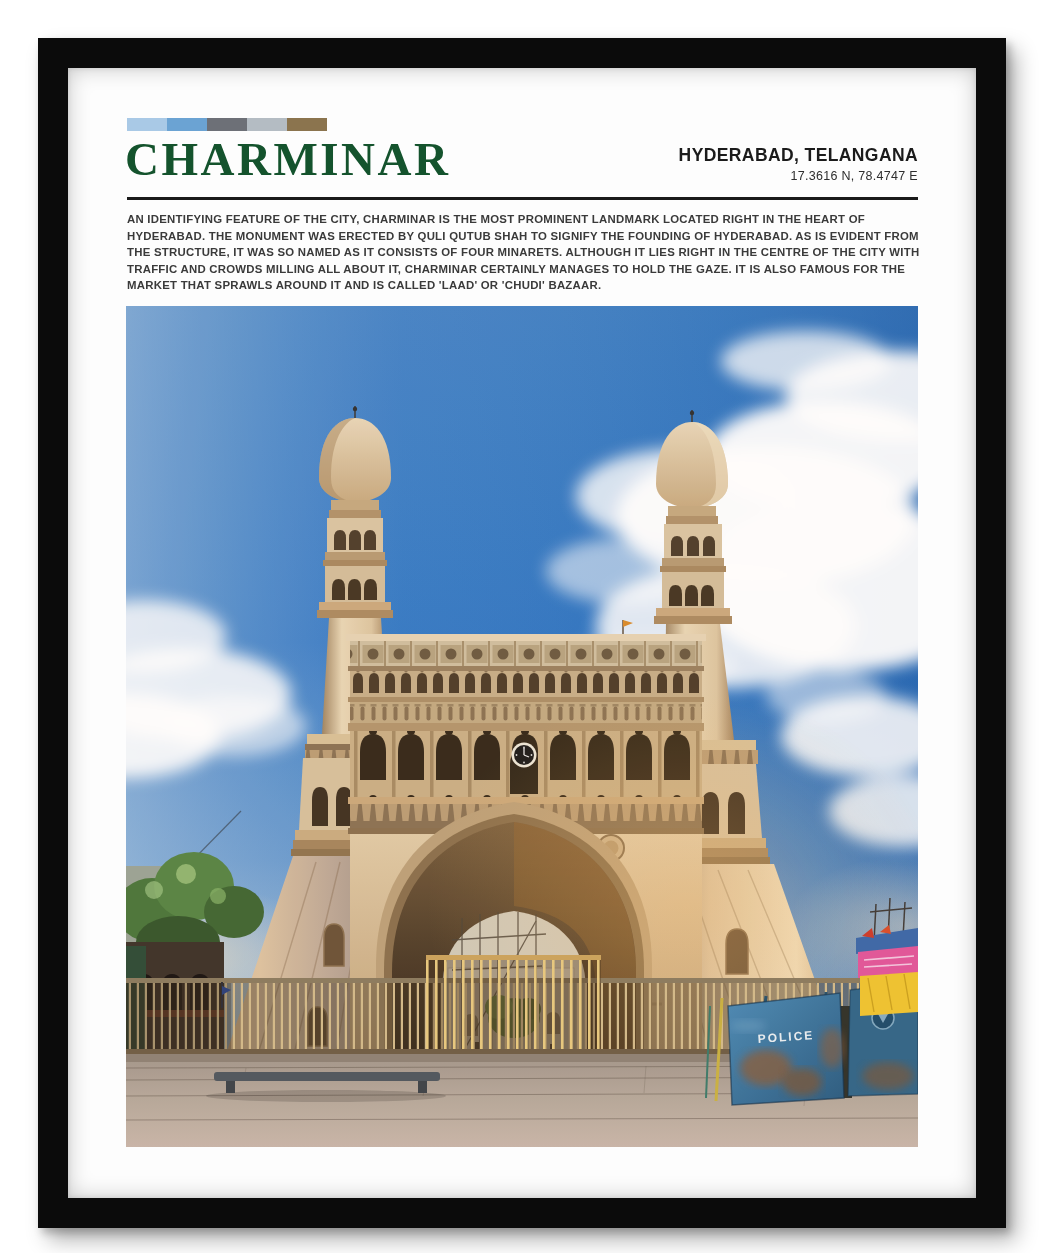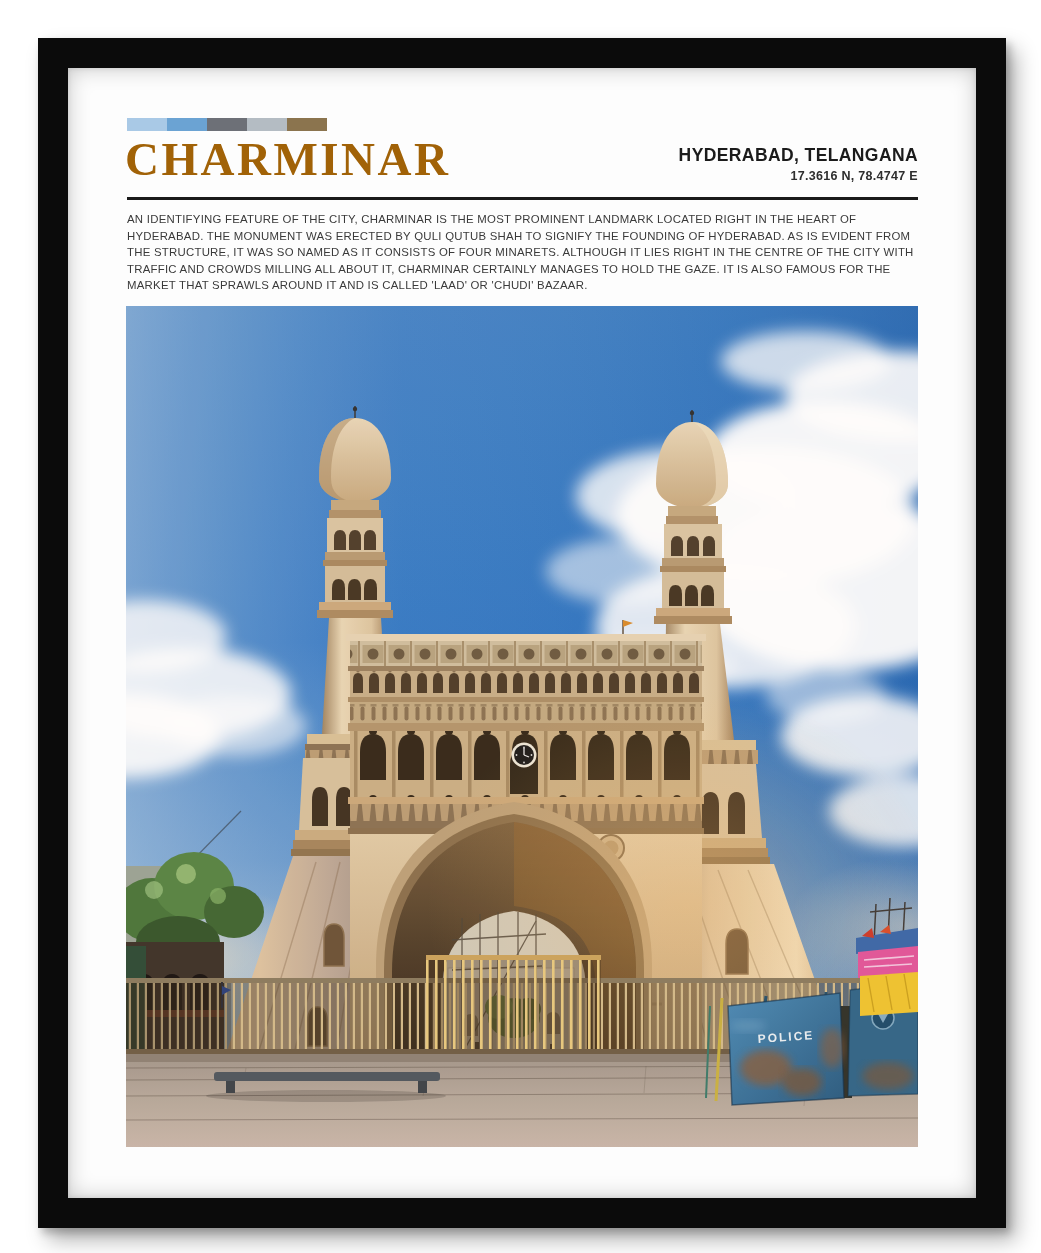--- a/index.html
+++ b/index.html
@@ -4,30 +4,30 @@
 <style>
   html,body{margin:0;padding:0;background:#ffffff;}
   .canvas{position:relative;width:1041px;height:1253px;background:#ffffff;overflow:hidden;
           font-family:"Liberation Sans",sans-serif;}
   .frame{position:absolute;left:38px;top:38px;width:968px;height:1190px;background:#0b0b0b;
          box-shadow:10px 12px 20px rgba(0,0,0,.30),4px 5px 8px rgba(0,0,0,.22);}
   .mat{position:absolute;left:30px;top:30px;width:908px;height:1130px;background:#fdfdfd;
        box-shadow:inset 0 0 22px rgba(0,0,0,.22),inset 0 0 5px rgba(0,0,0,.12);}
   .palette{position:absolute;left:59px;top:50px;width:200px;height:13px;display:flex;}
   .palette span{flex:1 0 40px;height:13px;display:block;}
-  .title{position:absolute;left:57px;top:66px;margin:0;color:#a16207;
+  .title{position:absolute;left:57px;top:66px;margin:0;color:#14532d;
          font-family:"Liberation Serif","DejaVu Serif",serif;font-weight:700;
          font-size:47px;line-height:1.1;letter-spacing:2.5px;}
   .loc{position:absolute;right:58px;top:77px;color:#1b1b1b;font-weight:700;
        font-size:17.5px;letter-spacing:.4px;text-align:left;}
-  .coords{position:absolute;right:58px;top:101px;color:#2e2e2e;font-weight:700;
+  .coords{position:absolute;right:58px;top:101px;color:#2e2e2e;font-weight:400;
           font-size:12.5px;letter-spacing:.3px;text-align:right;}
   .rule{position:absolute;left:59px;top:129px;width:791px;height:3px;background:#1a1a1a;border:0;margin:0;}
   .desc{position:absolute;left:59px;top:143px;width:793px;margin:0;color:#3a3a3a;
-        font-weight:400;font-size:11.4px;line-height:16.5px;letter-spacing:.25px;}
+        font-weight:700;font-size:11.4px;line-height:16.5px;letter-spacing:.25px;}
   .photo{position:absolute;left:58px;top:238px;width:792px;height:841px;overflow:hidden;background:#3c7cc2;}
   .photo svg{display:block;width:792px;height:841px;}
 </style>
 </head>
 <body>
 
 <div class="canvas">
   <div class="frame">
     <div class="mat">
 

